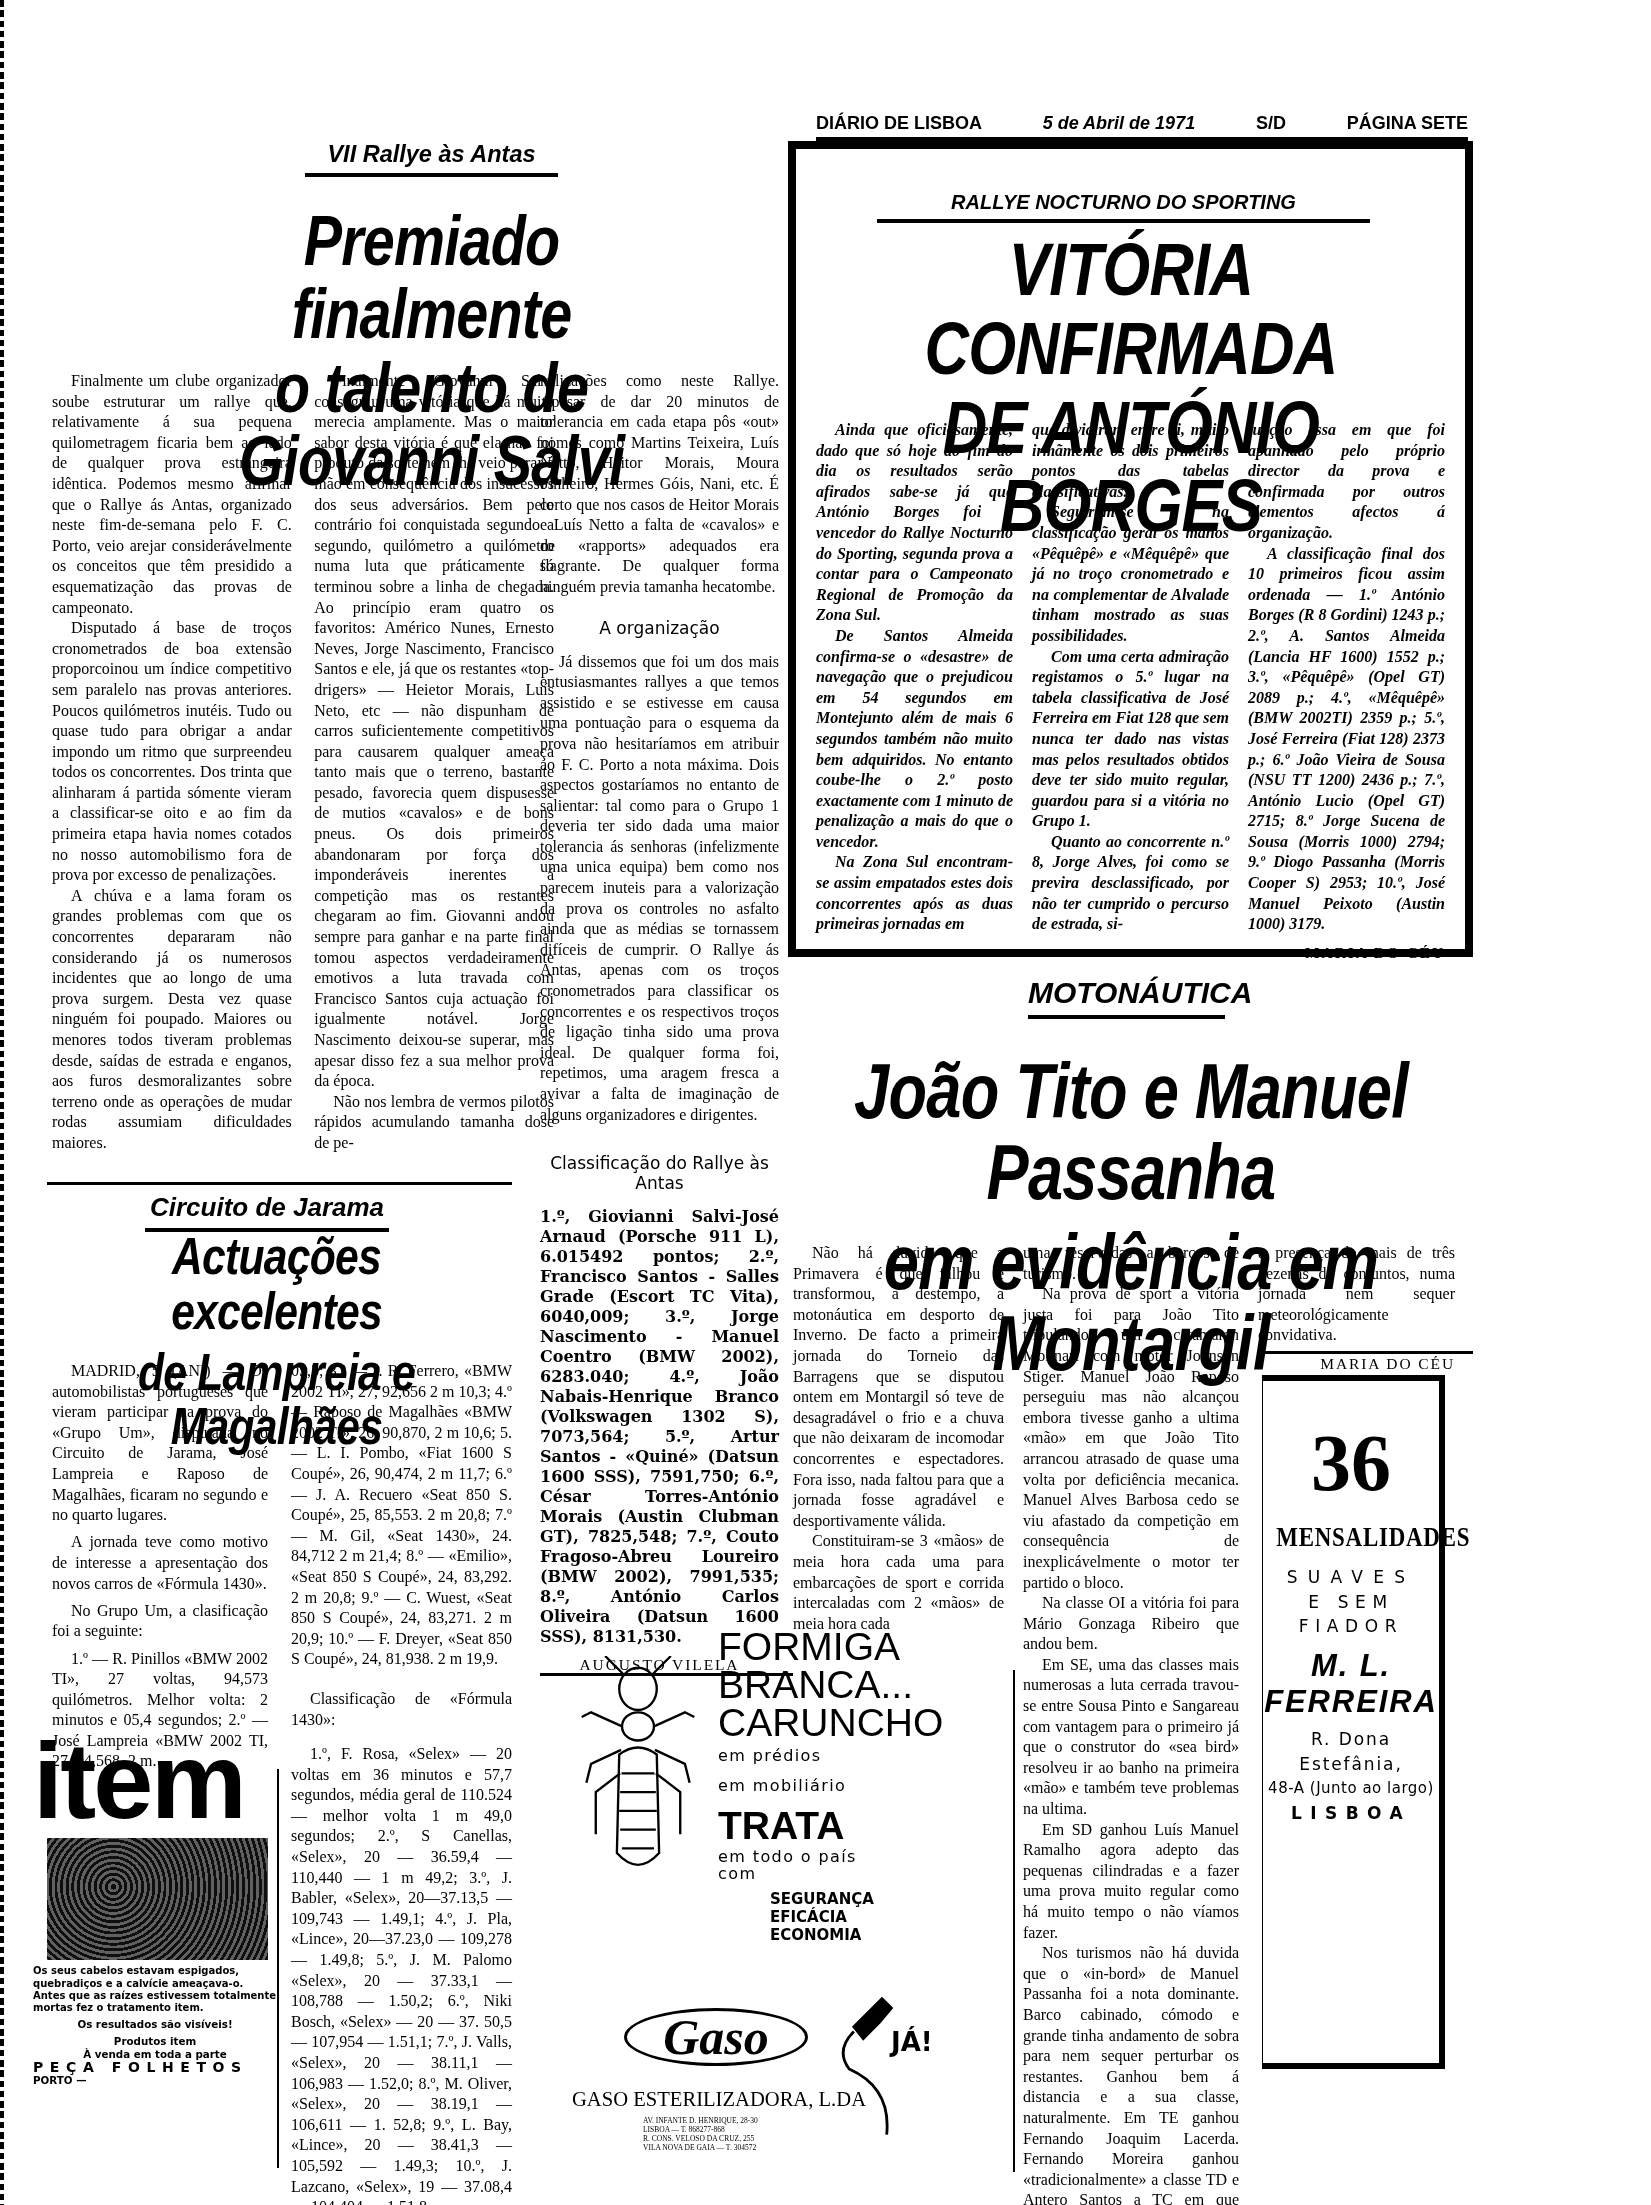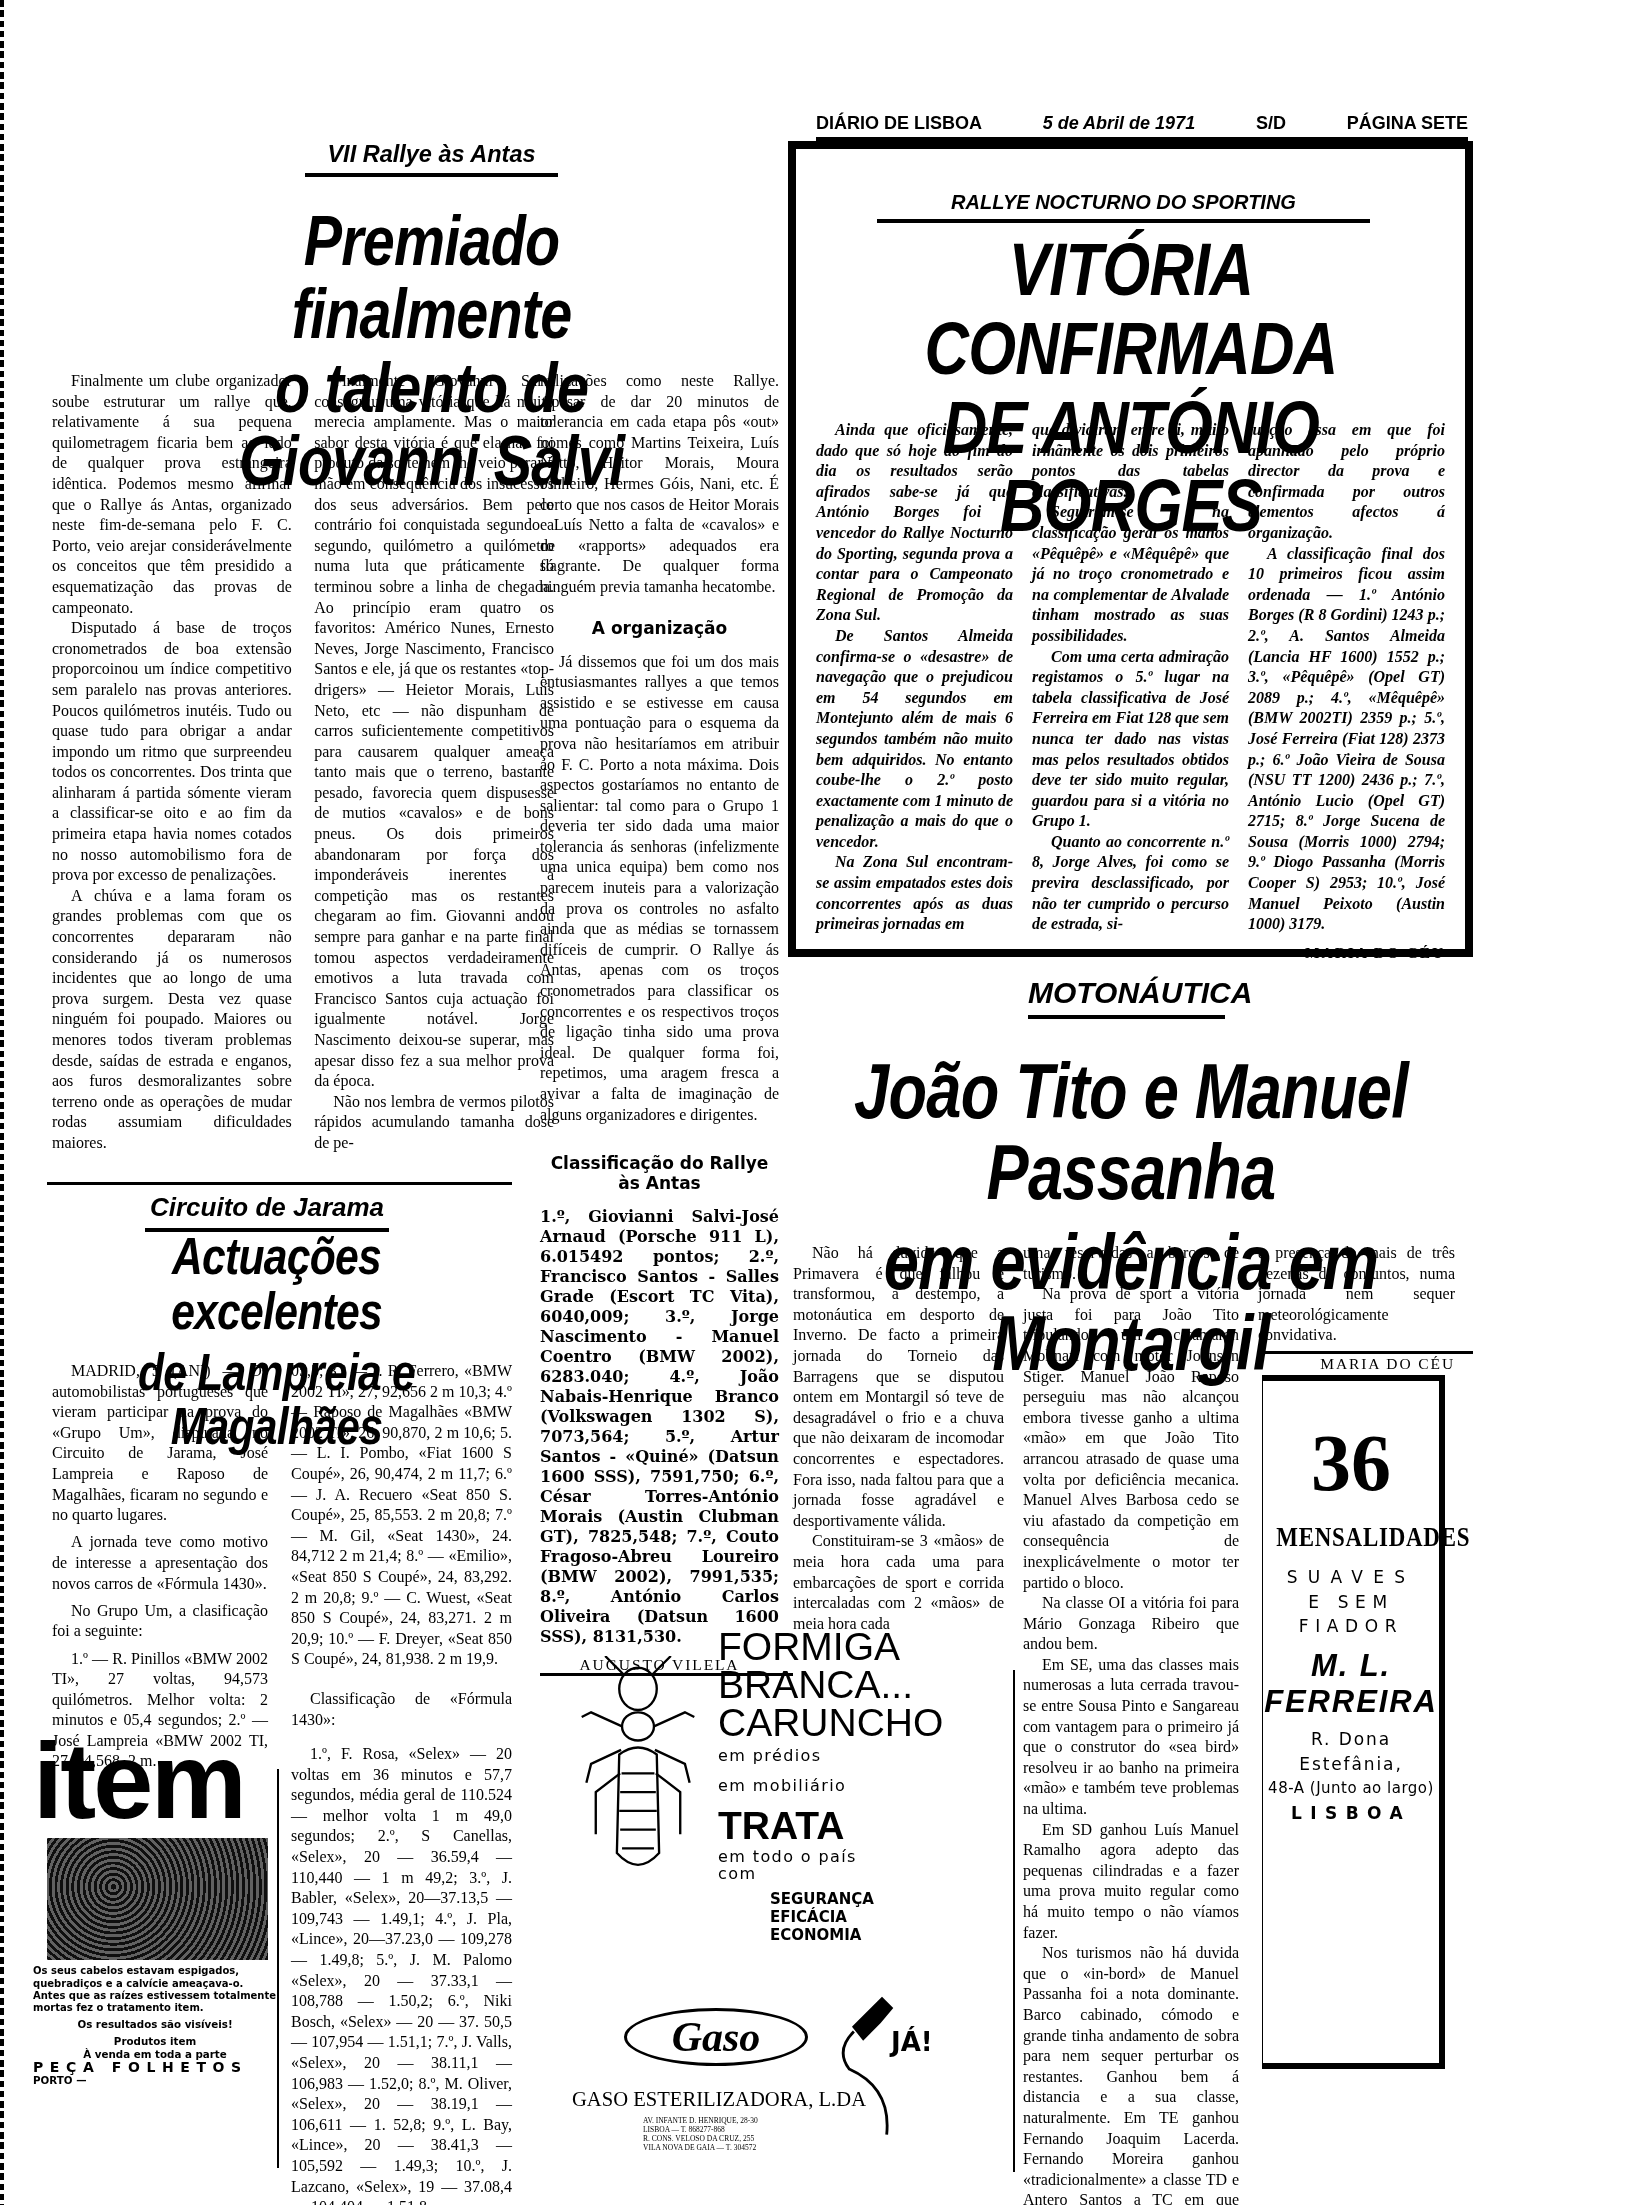--- a/index.html
+++ b/index.html
@@ -11,21 +11,21 @@
             border-bottom:4.7px solid #000;padding-bottom:3.8px;margin-top:14px;}
   .masthead .date{font-style:italic;font-weight:bold;}
   .kicker{font-family:"Liberation Sans","DejaVu Sans",sans-serif;font-weight:bold;font-style:italic;
           text-align:center;border-bottom:4.2px solid #000;padding-bottom:4.7px;}
   .headline{font-family:"Liberation Sans","DejaVu Sans",sans-serif;font-weight:bold;font-style:italic;
             text-align:center;line-height:1.05;letter-spacing:-0.9px;transform:scaleX(0.82);transform-origin:center top;}
   .cols{display:flex;gap:22.5px;}
   .col{flex:1;font-size:16px;line-height:20.6px;text-align:justify;hyphens:manual;}
   .col p{margin:0;text-indent:19px;}
   .col.ital{font-style:italic;font-weight:bold;font-family:"Liberation Serif","DejaVu Serif",serif;}
-  .subhead{font-family:"DejaVu Sans","Liberation Sans",sans-serif;font-weight:bold;font-size:17px;
+  .subhead{font-family:"DejaVu Sans","Liberation Sans",sans-serif;font-weight:normal;font-size:17px;
            text-align:center;margin:20px 0 14px;}
   .byline{text-align:right;font-size:15.5px;letter-spacing:1.9px;margin-top:8.4px;}
   .byline.center{text-align:center;}
   .box{border:8.4px solid #000;}
   .hr{background:#000;}
   .vr{background:#000;width:1.9px;}
   .classif{font-family:"DejaVu Serif","Liberation Serif",serif;font-weight:bold;font-size:16px;line-height:20px;
            text-align:justify;}
   .ad36 .big{font-family:"Liberation Serif",serif;font-weight:bold;font-size:80px;text-align:center;line-height:1;}
   .ad36 .mens{font-family:"Liberation Serif",serif;font-weight:bold;font-size:27px;text-align:center;transform:scaleX(0.85);letter-spacing:0.9px;}
@@ -195,21 +195,21 @@
     <div class="big" style="margin-top:9.4px;font-weight:bold;">TRATA</div>
     <div class="sm" style="line-height:17px;margin-top:2.8px;">em todo o país</div>
     <div class="sm" style="line-height:17px;">com</div>
     <div style="margin:8px 0 0 52px;">
       <div class="bold">SEGURANÇA</div>
       <div class="bold">EFICÁCIA</div>
       <div class="bold">ECONOMIA</div>
     </div>
   </div>
   <div style="position:absolute;left:80px;top:385px;width:178px;height:52px;border:3.3px solid #000;border-radius:50%;display:flex;align-items:center;justify-content:center;">
-    <span style="font-family:'Liberation Serif',serif;font-style:italic;font-weight:bold;font-size:42px;">Gaso</span>
+    <span style="font-family:'Liberation Serif',serif;font-style:italic;font-weight:bold;font-size:50px;">Gaso</span>
   </div>
   <svg width="94" height="150" viewBox="0 0 200 320" style="position:absolute;left:291px;top:371px;">
     <g fill="none" stroke="#000" stroke-width="6">
       <path d="M40 70 L100 10 L120 30 L95 60 L60 95 L40 70 Z" fill="#000"></path>
       <path d="M40 80 Q0 120 30 160 Q120 200 110 300"></path>
     </g>
   </svg>
   <span style="position:absolute;left:347px;top:404px;font-family:'DejaVu Sans',sans-serif;font-weight:bold;font-size:26px;">JÁ!</span>
   <div class="bold" style="position:absolute;left:28px;top:465px;font-size:20.6px;">GASO ESTERILIZADORA, L.DA</div>
   <div style="position:absolute;left:99px;top:493px;">

